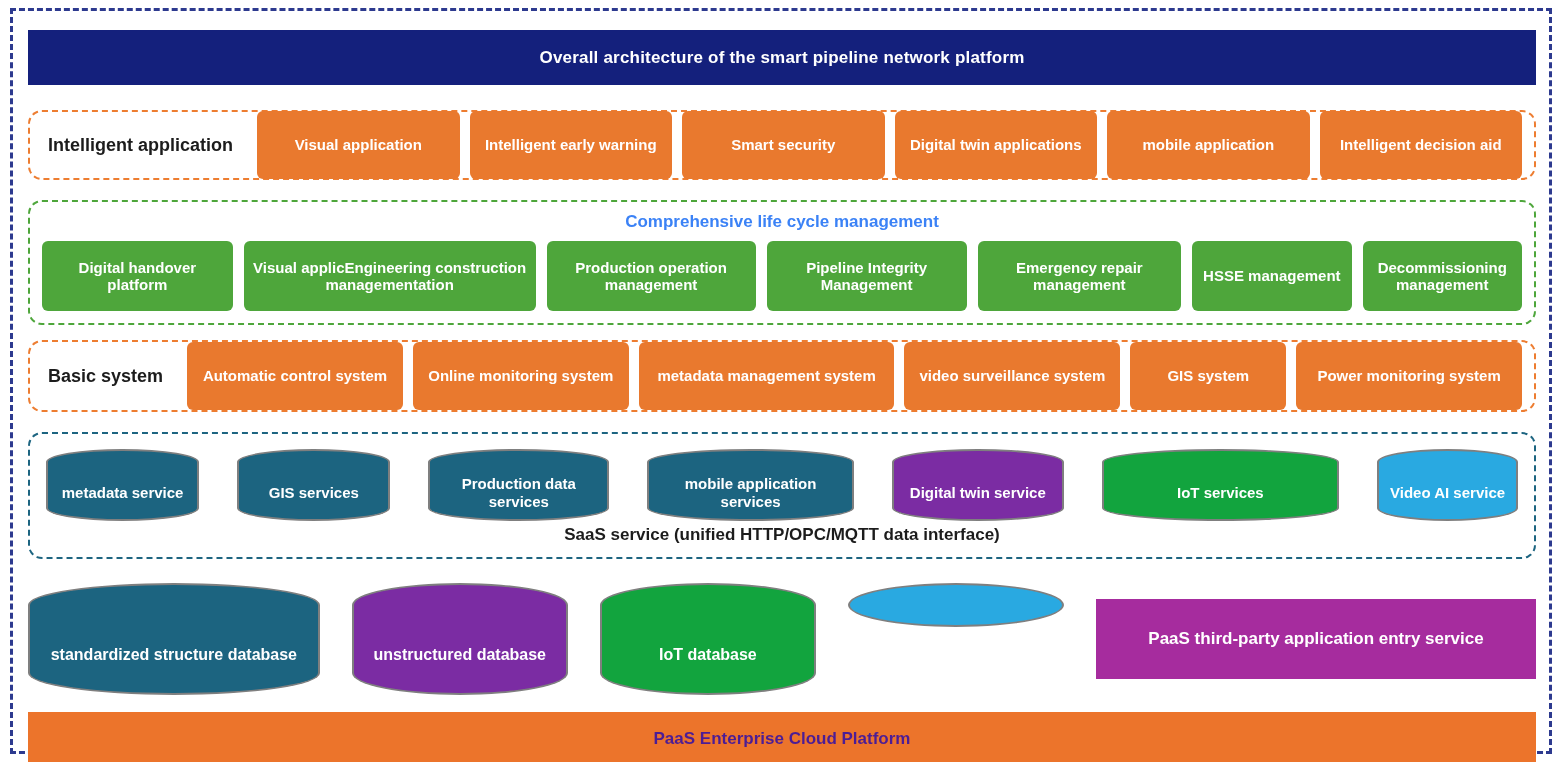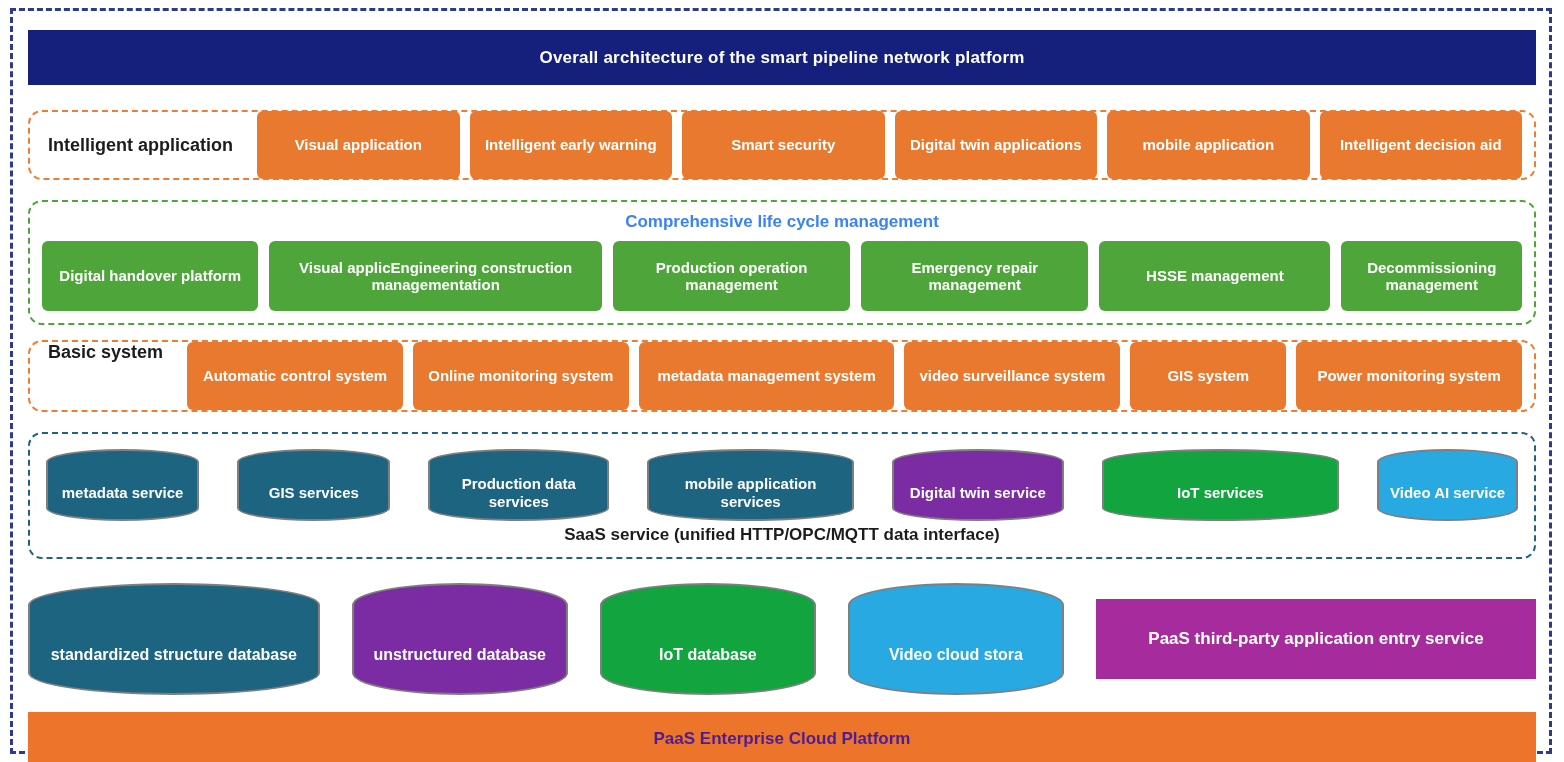--- a/index.html
+++ b/index.html
@@ -27,21 +27,21 @@
   .row-title{text-align:center;font-size:17px;color:#3b82f6;margin:4px 0 9px;}
   .life-row{display:flex;gap:11px;}
   .life-row .btn:nth-child(1){flex:.95}
   .life-row .btn:nth-child(2){flex:1.5}
   .life-row .btn:nth-child(3){flex:1.05}
   .life-row .btn:nth-child(5){flex:1.02}
   .life-row .btn:nth-child(6){flex:.78}
   .life-row .btn:nth-child(7){flex:.78}
   .life-row .btn:nth-child(8){flex:1.1}
 
-  .row-basic{margin-top:15px;height:72px;display:flex;align-items:flex-start;gap:10px;padding:0 12px;}
+  .row-basic{margin-top:15px;height:72px;display:flex;align-items:center;gap:10px;padding:0 12px;}
   .basic-row .btn:nth-child(3){flex:1.2}
   .basic-row .btn:nth-child(5){flex:.7}
   .basic-row .btn:nth-child(6){flex:1.05}
 
   
   .cyl{position:relative;--c:#1C6480;--e:26px;height:72px;flex:1 1 0;}
   .cyl-top{position:absolute;left:0;right:0;top:0;height:var(--e);background:var(--c);
         border:2px solid #7f7f7f;border-radius:50%;box-sizing:border-box;}
   .cyl-body{position:absolute;left:0;right:0;top:calc(var(--e)/2);bottom:0;background:var(--c);
         border:2px solid #7f7f7f;border-top:none;box-sizing:border-box;
@@ -97,20 +97,21 @@
         </div>
     </section>
 
     <section class="row-box green-border row-life">
       <div class="row-title">Comprehensive life cycle management</div>
       <div class="life-row">
 
       <div class="btn green">Digital handover platform</div>
           <div class="btn green">Visual applicEngineering construction managementation</div>
           <div class="btn green">Production operation management</div>
+          <div class="btn green">Pipeline Integrity Management</div>
           <div class="btn green">Emergency repair management</div>
           <div class="btn green">HSSE management</div>
           <div class="btn green">Decommissioning management</div>
         </div>
     </section>
 
     <section class="row-box orange-border row-basic">
       <div class="row-label">Basic system</div>
       <div class="btn-row basic-row">
 
@@ -185,23 +186,20 @@
           <div class="cyl-body">
             <span>unstructured database</span>
           </div>
         </div><div class="cyl c-green">
           <div class="cyl-top"></div>
           <div class="cyl-body">
             <span>IoT database</span>
           </div>
         </div><div class="cyl c-blue">
           <div class="cyl-top"></div>
-          <div class="cyl-body">
-            <span>Video cloud stora</span>
-          </div>
         </div></div>
       <div class="paas-box">
         <span>PaaS third-party application entry service</span>
       </div>
     </section>
 
     <div class="footer-banner">
       <span>PaaS Enterprise Cloud Platform</span>
     </div>
 

